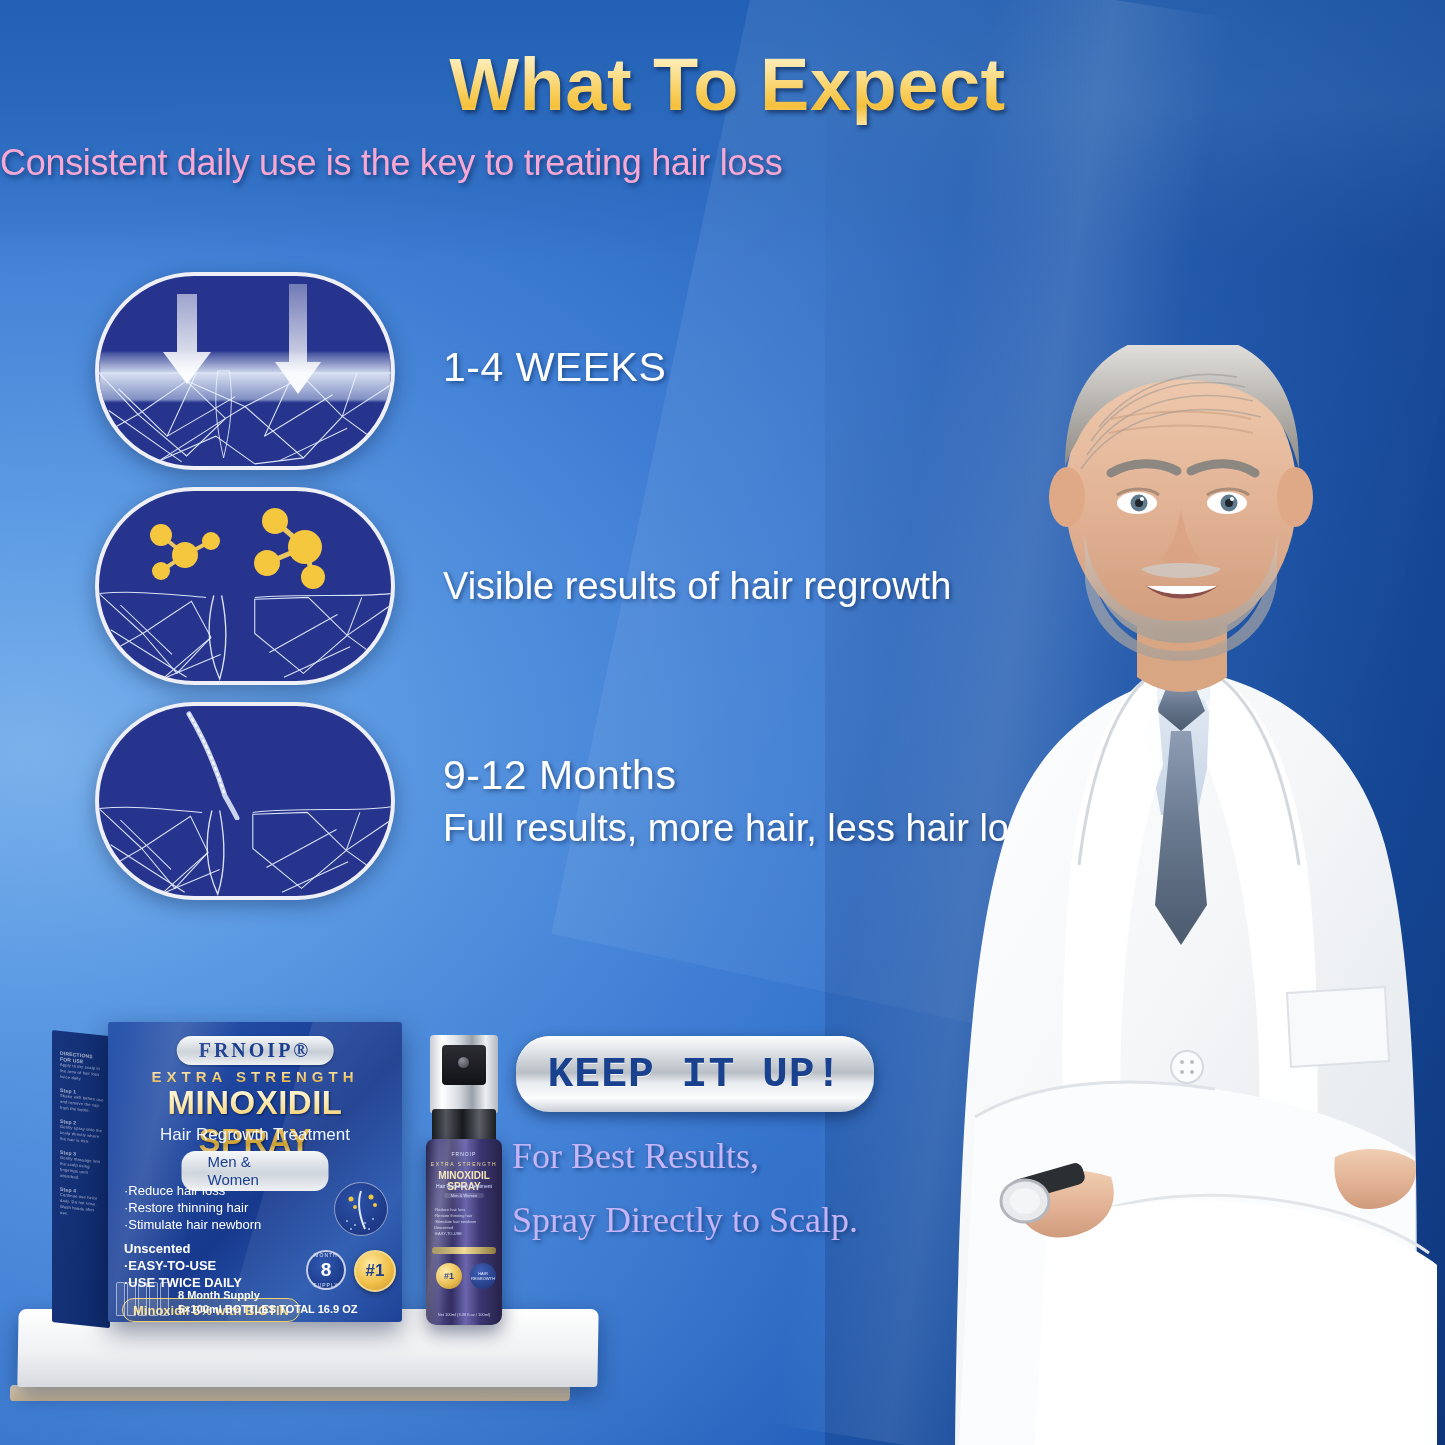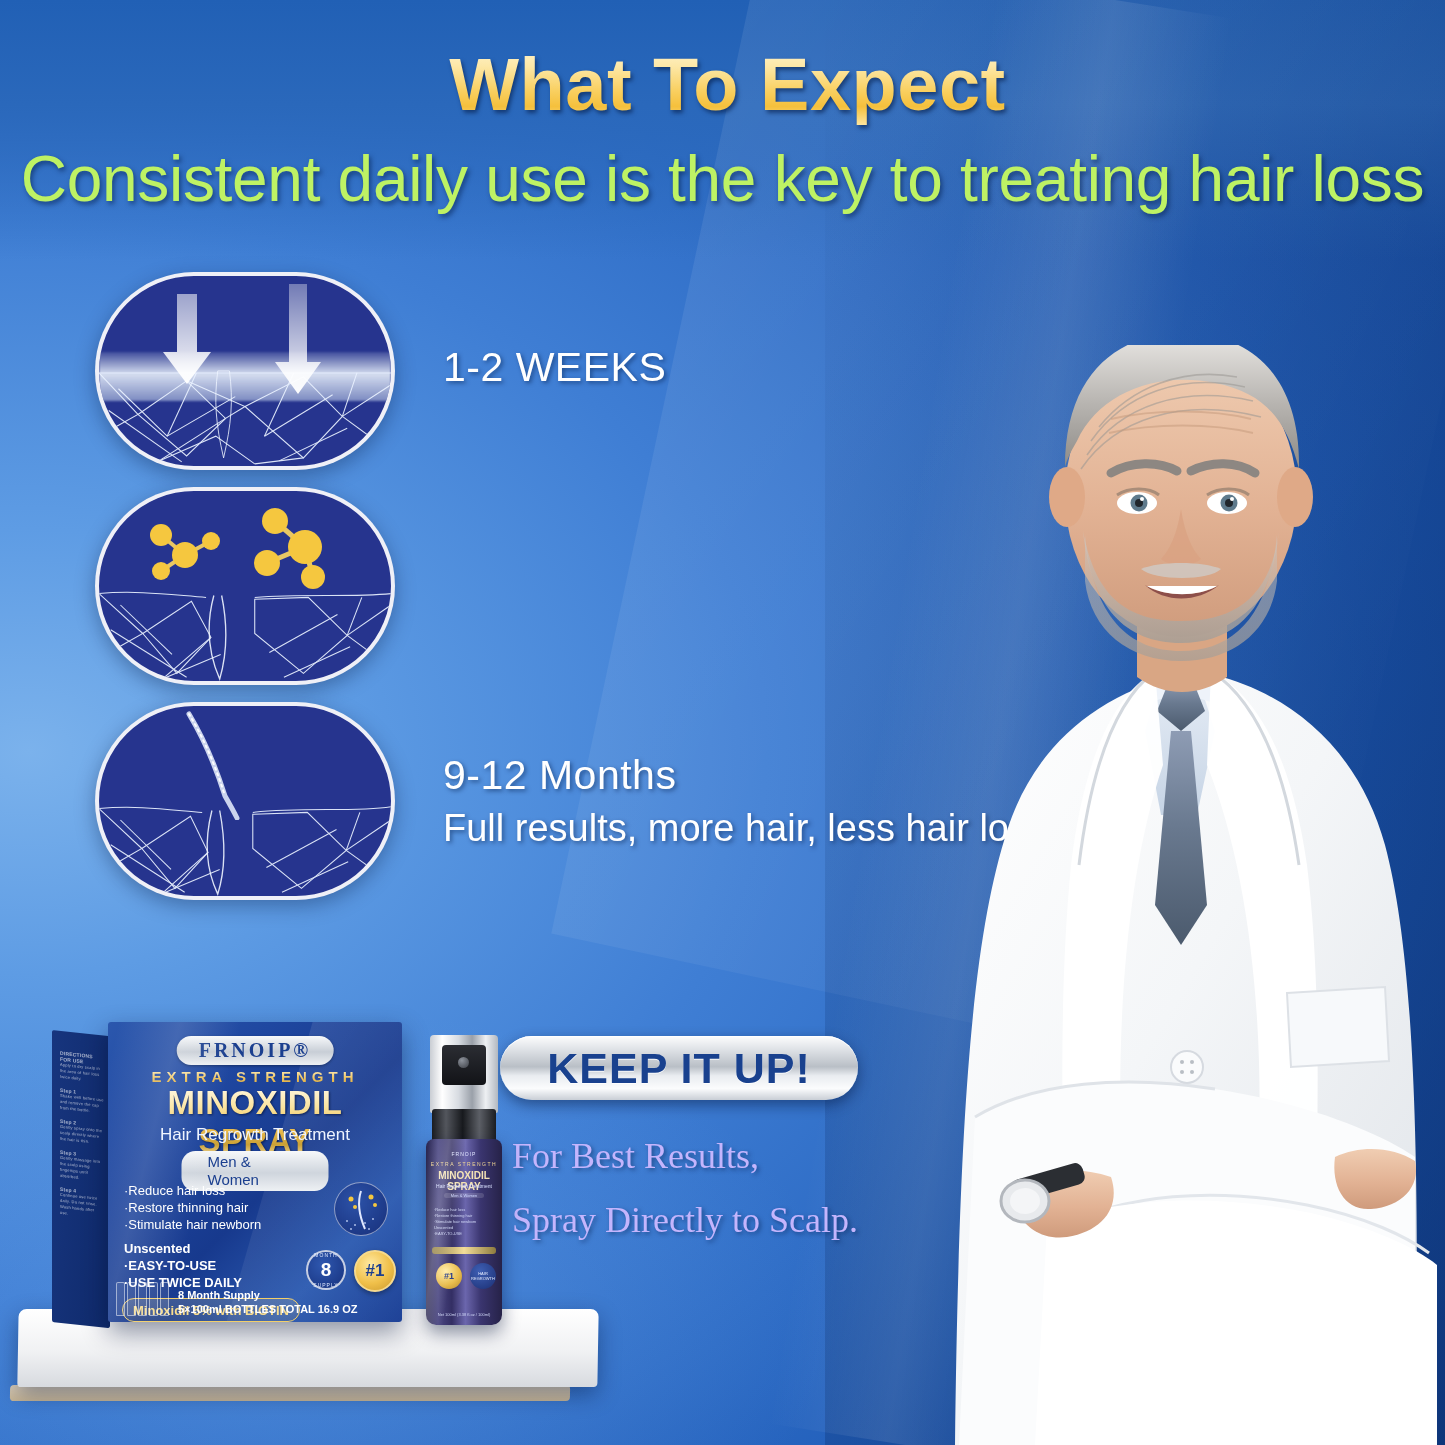--- a/index.html
+++ b/index.html
@@ -44,22 +44,22 @@
   .title {
     position:absolute; top:42px; left:0; right:0; text-align:center;
     font-size:74px; font-weight:bold; letter-spacing:0.5px;
     background:linear-gradient(180deg,#fff6d8 0%,#fde8a8 28%,#f9cf5f 58%,#f5c03c 76%,#ffe9a8 100%);
     -webkit-background-clip:text; background-clip:text;
     -webkit-text-fill-color:transparent; color:transparent;
     filter:drop-shadow(2px 3px 2px rgba(0,20,60,0.55));
     margin-left:10px;
   }
   .subtitle {
-    position:absolute; top:142px; left:0; right:0; text-align:center;
-    font-size:64px; color:#bef264; font-weight:400; letter-spacing:-0.3px;
+    position:absolute; top:142px; left:0; right:0; 
+    font-size:36px; color:#f9a8d4; font-weight:400; letter-spacing:-0.3px;
     text-shadow:2px 3px 5px rgba(0,25,70,0.55);
     white-space:nowrap;
   }
 
   
   .tl-row { position:absolute; left:95px; display:flex; align-items:center; }
   .tl-row.r1 { top:272px; }
   .tl-row.r2 { top:487px; }
   .tl-row.r3 { top:702px; }
 
@@ -89,25 +89,25 @@
   .crust {
     position:absolute; left:0; right:0; top:40%; height:26%;
     background:linear-gradient(180deg, rgba(215,225,240,0.15), rgba(228,236,248,0.92) 45%, rgba(195,210,235,0.55));
     filter:blur(1.2px);
   }
   .arrow { position:absolute; }
   .arrow svg { display:block; }
 
   
   .keep-pill {
-    position:absolute; left:500px; top:1036px; width:358px; height:64px;
+    position:absolute; left:516px; top:1036px; width:358px; height:76px;
     border-radius:34px;
     background:linear-gradient(180deg,#fdfdfd 0%, #e3e6ea 18%, #b9bfc6 48%, #e9ecf0 62%, #fbfcfd 82%, #c9ced5 100%);
     box-shadow:0 5px 14px rgba(0,15,50,0.45), inset 0 1px 0 rgba(255,255,255,0.9);
-    display:flex; align-items:center; justify-content:center;
+    display:flex; align-items:center; justify-content:center;font-family:Liberation Mono, monospace;
   }
   .keep-pill span {
     font-size:43px; font-weight:bold; color:#19418e; letter-spacing:1px;
     text-shadow:0 1px 0 rgba(255,255,255,0.8);
   }
   .best-lines { position:absolute; left:512px; top:1135px; }
   .best-lines div {
     font-size:36px; color:#c4b5fd; margin-bottom:22px;
     text-shadow:2px 2px 4px rgba(0,25,70,0.5);
     font-family:Liberation Serif, serif;
@@ -346,21 +346,21 @@
             <linearGradient id="ag2" x1="0" y1="0" x2="0" y2="1">
           <stop offset="0%" stop-color="#ffffff" stop-opacity="0.35"></stop>
           <stop offset="100%" stop-color="#ffffff" stop-opacity="0.98"></stop>
         </linearGradient>
           </defs>
         <path d="M14,0 L32,0 L32,78 L46,78 L23,110 L0,78 L14,78 Z" fill="url(#ag2)"></path>
       </svg>
     </div>
   </div>
   <div class="tl-text">
-    <div class="tl-head">1-2 WEEKS</div>
+    <div class="tl-head">1-4 WEEKS</div>
   </div>
 </div>
 
 <div class="tl-row r2">
   <div class="tl-icon">
     <div class="skin h2">
       <svg class="mesh" viewBox="0 0 300 100" preserveAspectRatio="none">
         <g stroke="#eaf2ff" stroke-width="1.1" fill="none" opacity="0.92">
           <path d="M0,8 C40,4 80,10 110,12 M160,12 C210,8 260,12 300,8"></path>
           <path d="M0,8 L45,50 L0,76"></path>
@@ -396,20 +396,21 @@
         <line x1="64" y1="40" x2="26" y2="56"></line>
         <line x1="64" y1="40" x2="72" y2="70"></line>
       </g>
       <circle cx="34" cy="14" r="13" fill="#f5c73f"></circle>
       <circle cx="64" cy="40" r="17" fill="#f5c73f"></circle>
       <circle cx="26" cy="56" r="13" fill="#f5c73f"></circle>
       <circle cx="72" cy="70" r="12" fill="#f5c73f"></circle>
     </svg>
   </div>
   <div class="tl-text">
+    <div class="tl-sub">Visible results of hair regrowth</div>
   </div>
 </div>
 
 <div class="tl-row r3">
   <div class="tl-icon">
     <div class="skin h3">
       <svg class="mesh" viewBox="0 0 300 100" preserveAspectRatio="none">
         <g stroke="#eaf2ff" stroke-width="1.1" fill="none" opacity="0.92">
           <path d="M0,8 C40,4 78,10 106,12 M158,12 C210,6 262,12 300,6"></path>
           <path d="M0,8 L44,50 L0,76"></path>

